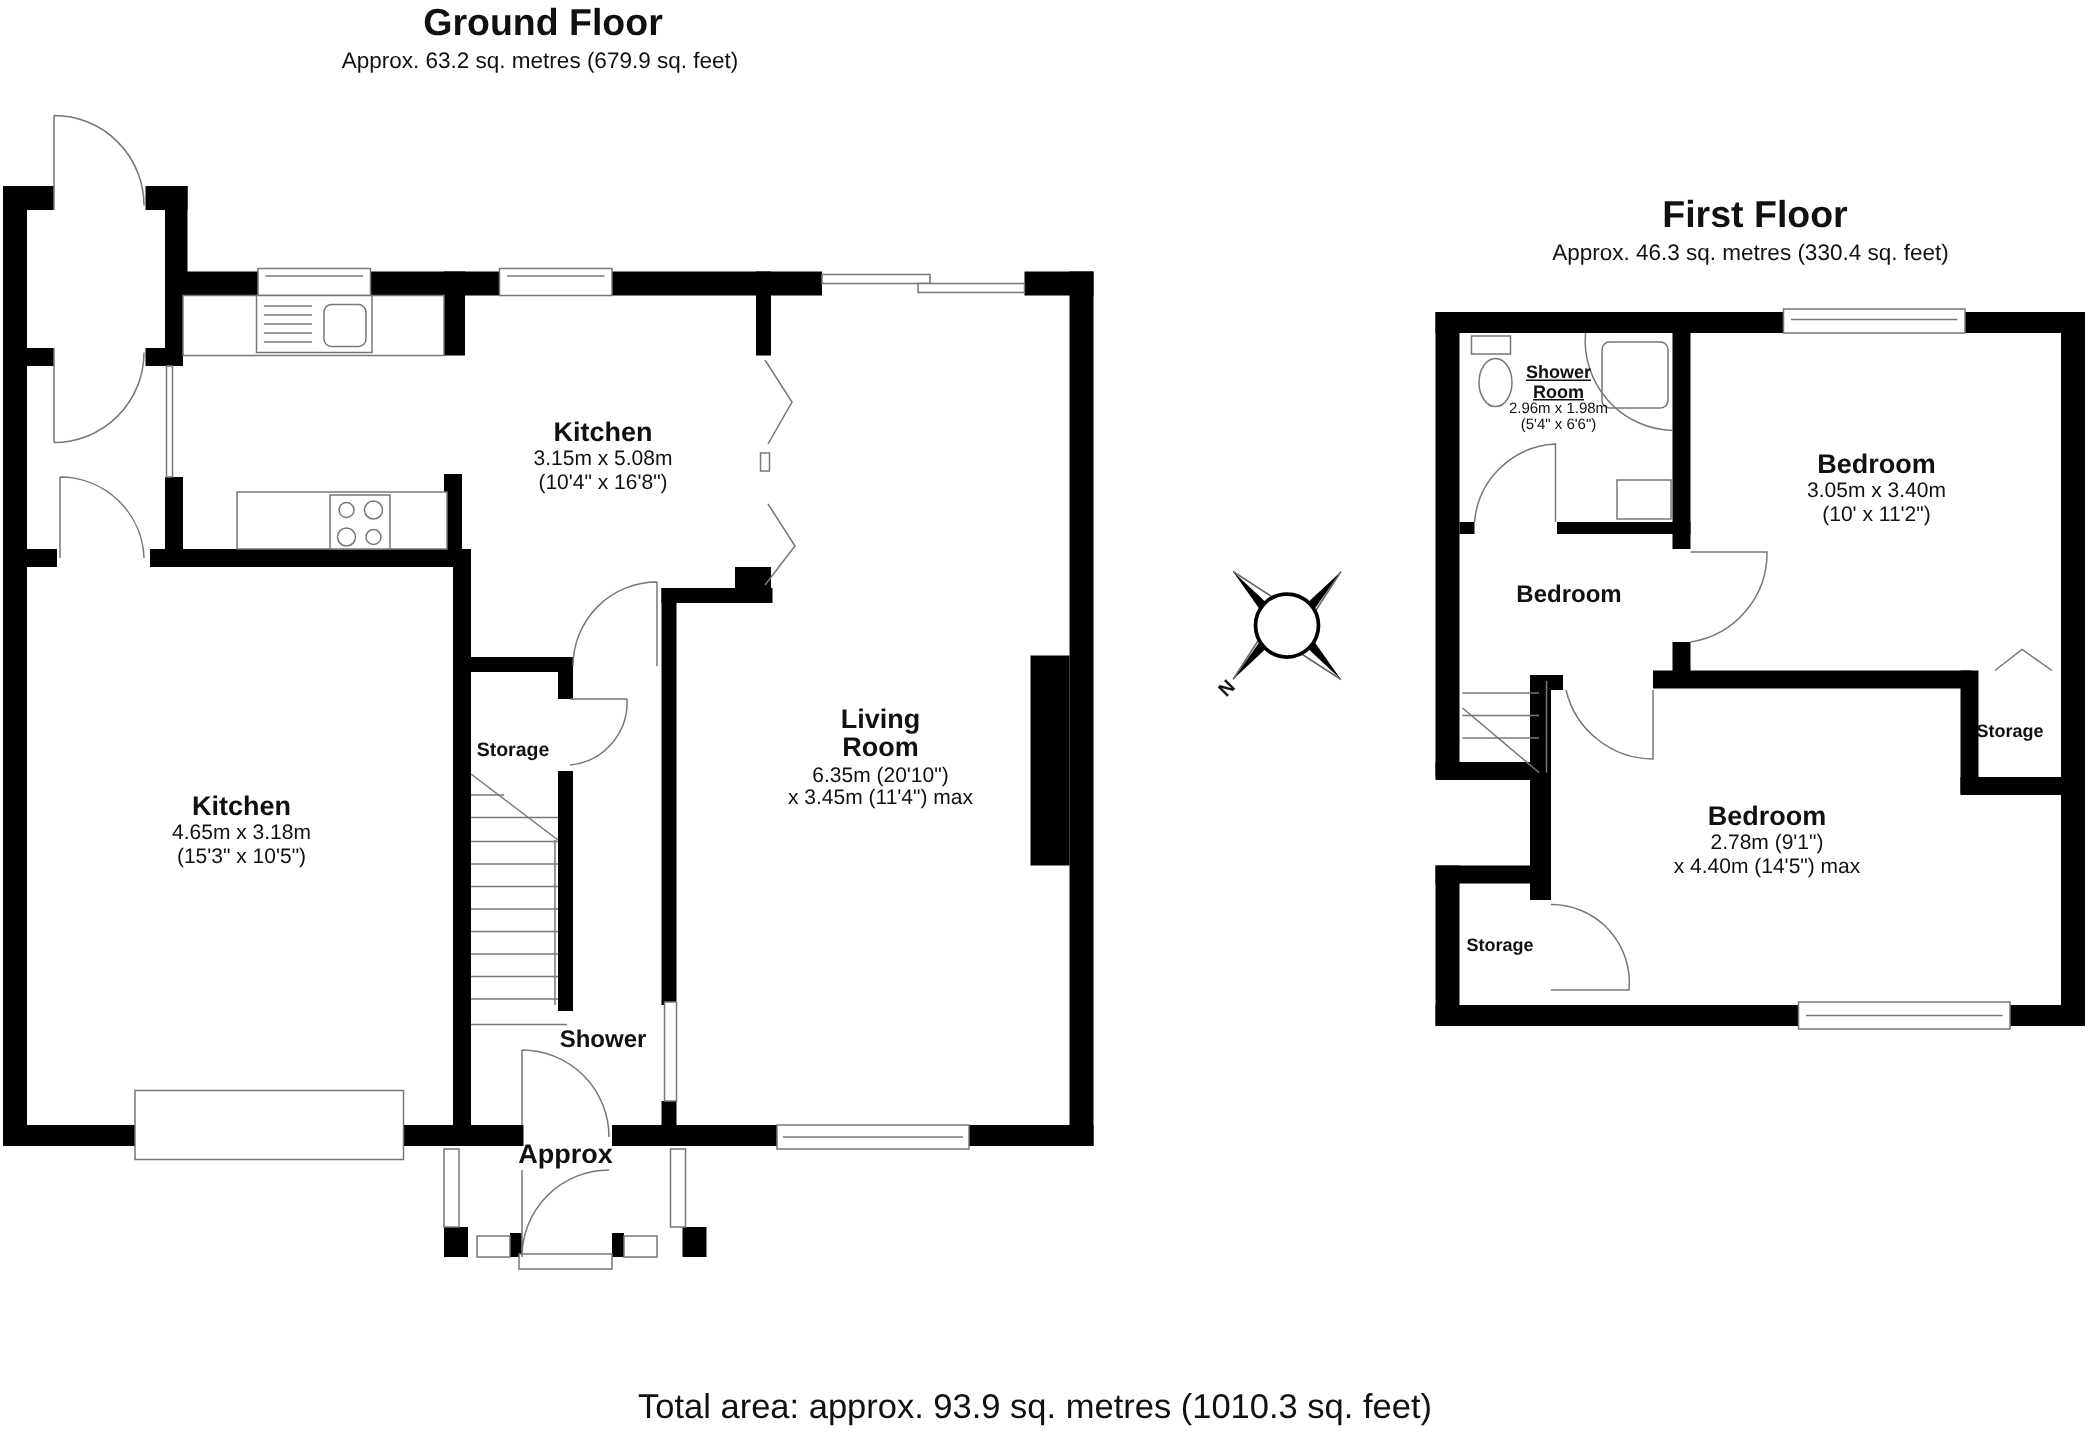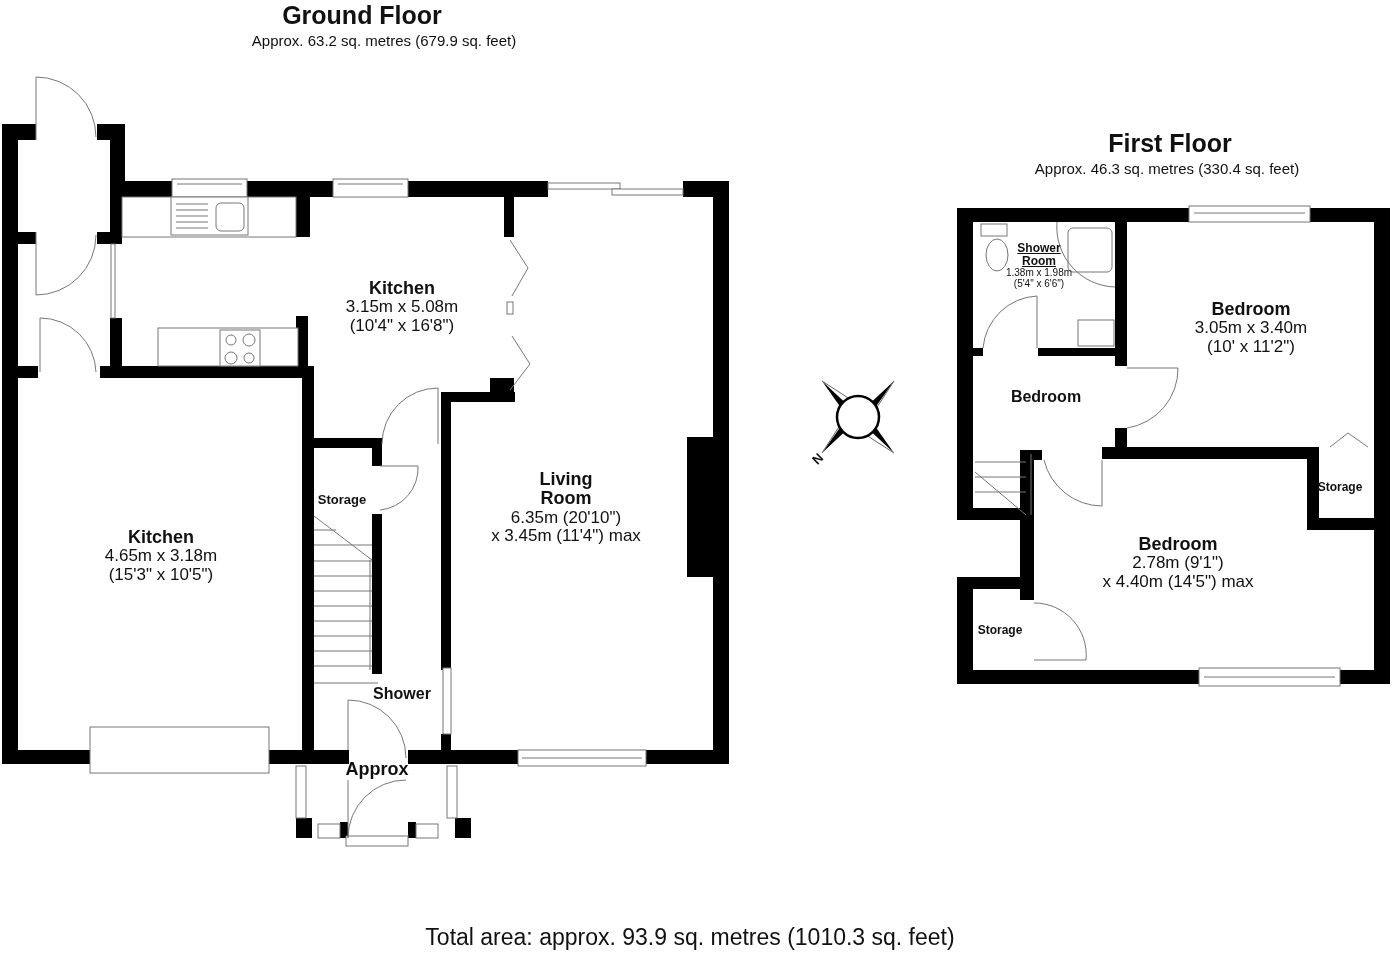--- a/index.html
+++ b/index.html
@@ -2,21 +2,21 @@
 <html><head>
 <meta charset="utf-8">
 <style>
   html, body { margin:0; padding:0; background:#ffffff; }
   body { width:1392px; height:955px; position:relative; overflow:hidden; font-family:"Liberation Sans", sans-serif; color:#111; }
   svg.plan { position:absolute; left:0; top:0; }
   .lbl { position:absolute; text-align:center; line-height:1.08; white-space:nowrap; transform:translateX(-50%); }
   .title { font-weight:bold; font-size:25px; }
   .sub { font-size:15px; }
   .rname { font-weight:bold; font-size:18px; display:block; }
-  .rdim { font-size:17px; display:block; }
+  .rdim { font-size:14px; display:block; }
   .small .rname { font-size:12px;text-decoration:underline; }
   .small .rdim { font-size:10px; }
   .store { font-weight:bold; font-size:13px; }
   .total { font-size:23px; }
 </style>
 </head>
 <body>
 
 <svg class="plan" width="1392" height="955" viewBox="0 0 1392 955">
   <g fill="#000">
@@ -185,49 +185,49 @@
   </g>
   <g fill="none" stroke="#777" stroke-width="1">
     <path d="M983 348 A57 57 0 0 1 1037 296 L1037 348"></path>
     <path d="M1127 368 L1178 368 A60 60 0 0 1 1127 428"></path>
     <path d="M1044 460 A60 60 0 0 0 1102 506 L1102 460"></path>
     <path d="M1034 603 A52 52 0 0 1 1086 660 L1034 660"></path>
   </g>
 </svg>
 
 <div class="lbl title" style="left:362px;top:2px;">Ground Floor</div>
-<div class="lbl sub" style="left:360px;top:33px;margin-left:24px;">Approx. 63.2 sq. metres (679.9 sq. feet)</div>
+<div class="lbl sub" style="left:360px;top:33px;">Approx. 63.2 sq. metres (679.9 sq. feet)</div>
 
 <div class="lbl title" style="left:1170px;top:130px;">First Floor</div>
 <div class="lbl sub" style="left:1167px;top:161px;">Approx. 46.3 sq. metres (330.4 sq. feet)</div>
 
 <div class="lbl" style="left:402px;top:279px;">
   <span class="rname">Kitchen</span>
   <span class="rdim">3.15m x 5.08m</span>
   <span class="rdim">(10'4" x 16'8")</span>
 </div>
-<div class="lbl" style="left:566px;top:470px;">
+<div class="lbl" style="left:587px;top:470px;">
   <span class="rname">Living</span>
   <span class="rname">Room</span>
   <span class="rdim">6.35m (20'10")</span>
   <span class="rdim">x 3.45m (11'4") max</span>
 </div>
 <div class="lbl" style="left:161px;top:528px;">
   <span class="rname">Kitchen</span>
   <span class="rdim">4.65m x 3.18m</span>
   <span class="rdim">(15'3" x 10'5")</span>
 </div>
 <div class="lbl store" style="left:342px;top:493px;">Storage</div>
 <div class="lbl rname" style="left:402px;top:685px;font-size:16px;">Shower</div>
 <div class="lbl rname" style="left:377px;top:760px;">Approx</div>
 
 <div class="lbl small" style="left:1039px;top:242px;">
   <span class="rname">Shower</span>
   <span class="rname">Room</span>
-  <span class="rdim">1.38m x 1.98m</span>
+  <span class="rdim">2.96m x 1.98m</span>
   <span class="rdim">(5'4" x 6'6")</span>
 </div>
 <div class="lbl" style="left:1251px;top:300px;">
   <span class="rname">Bedroom</span>
   <span class="rdim">3.05m x 3.40m</span>
   <span class="rdim">(10' x 11'2")</span>
 </div>
 <div class="lbl rname" style="left:1046px;top:388px;font-size:16px;">Bedroom</div>
 <div class="lbl store" style="left:1340px;top:481px;font-size:12px;">Storage</div>
 <div class="lbl" style="left:1178px;top:535px;">

